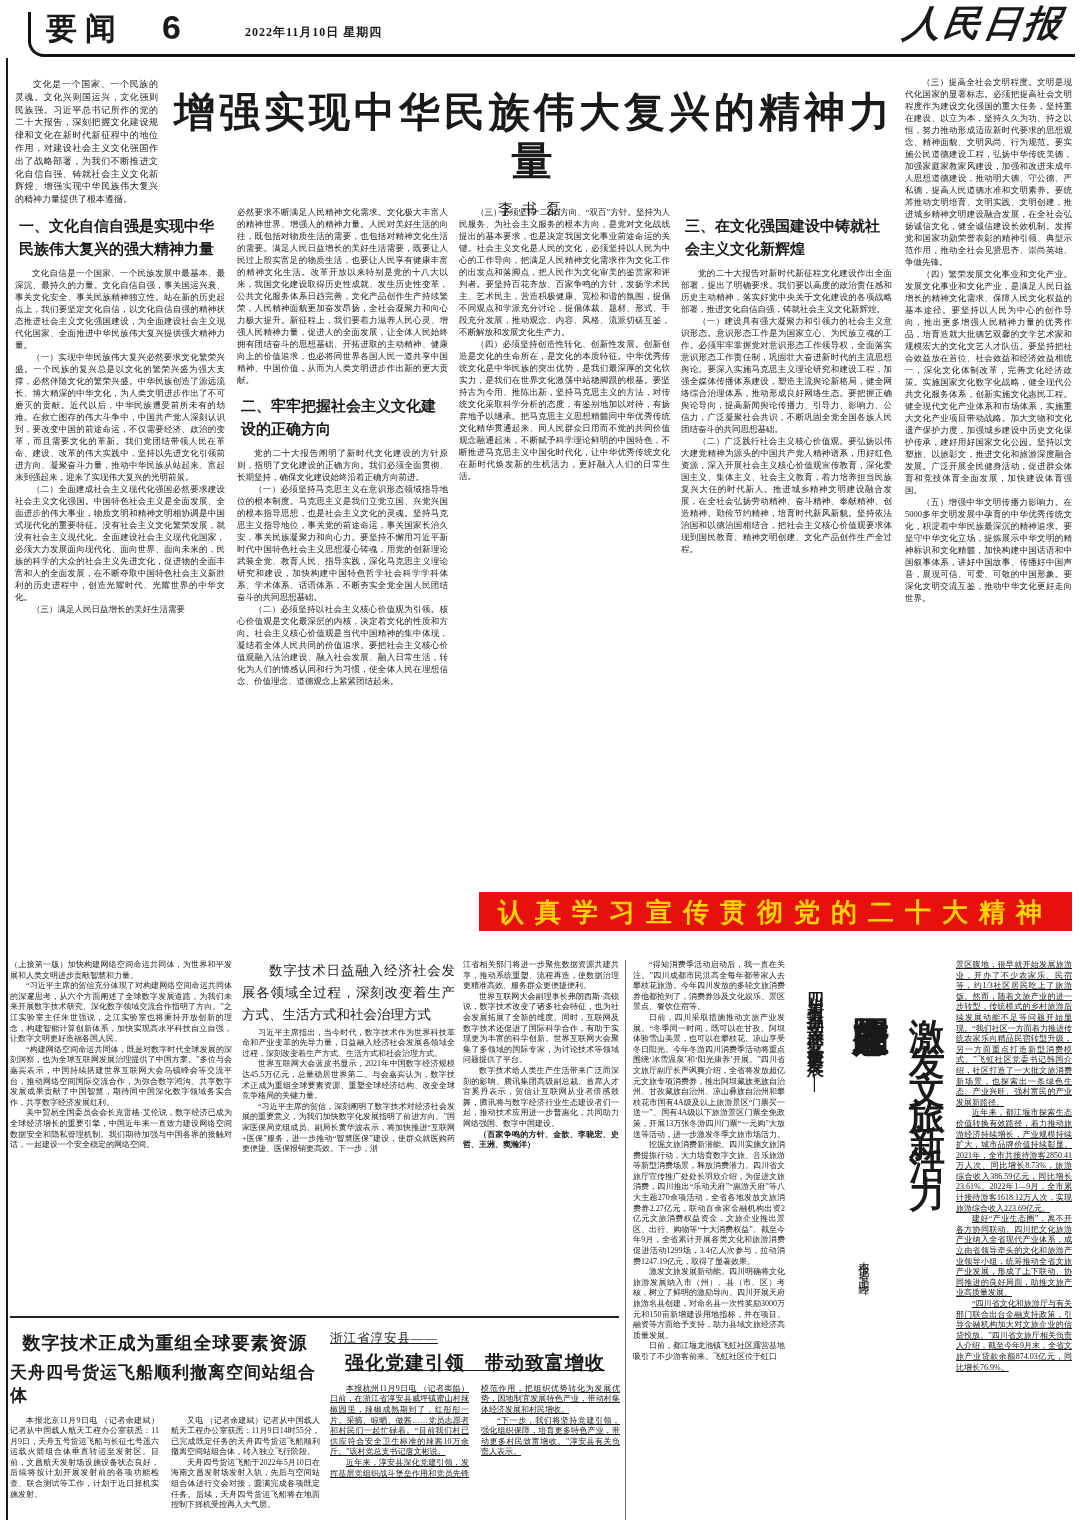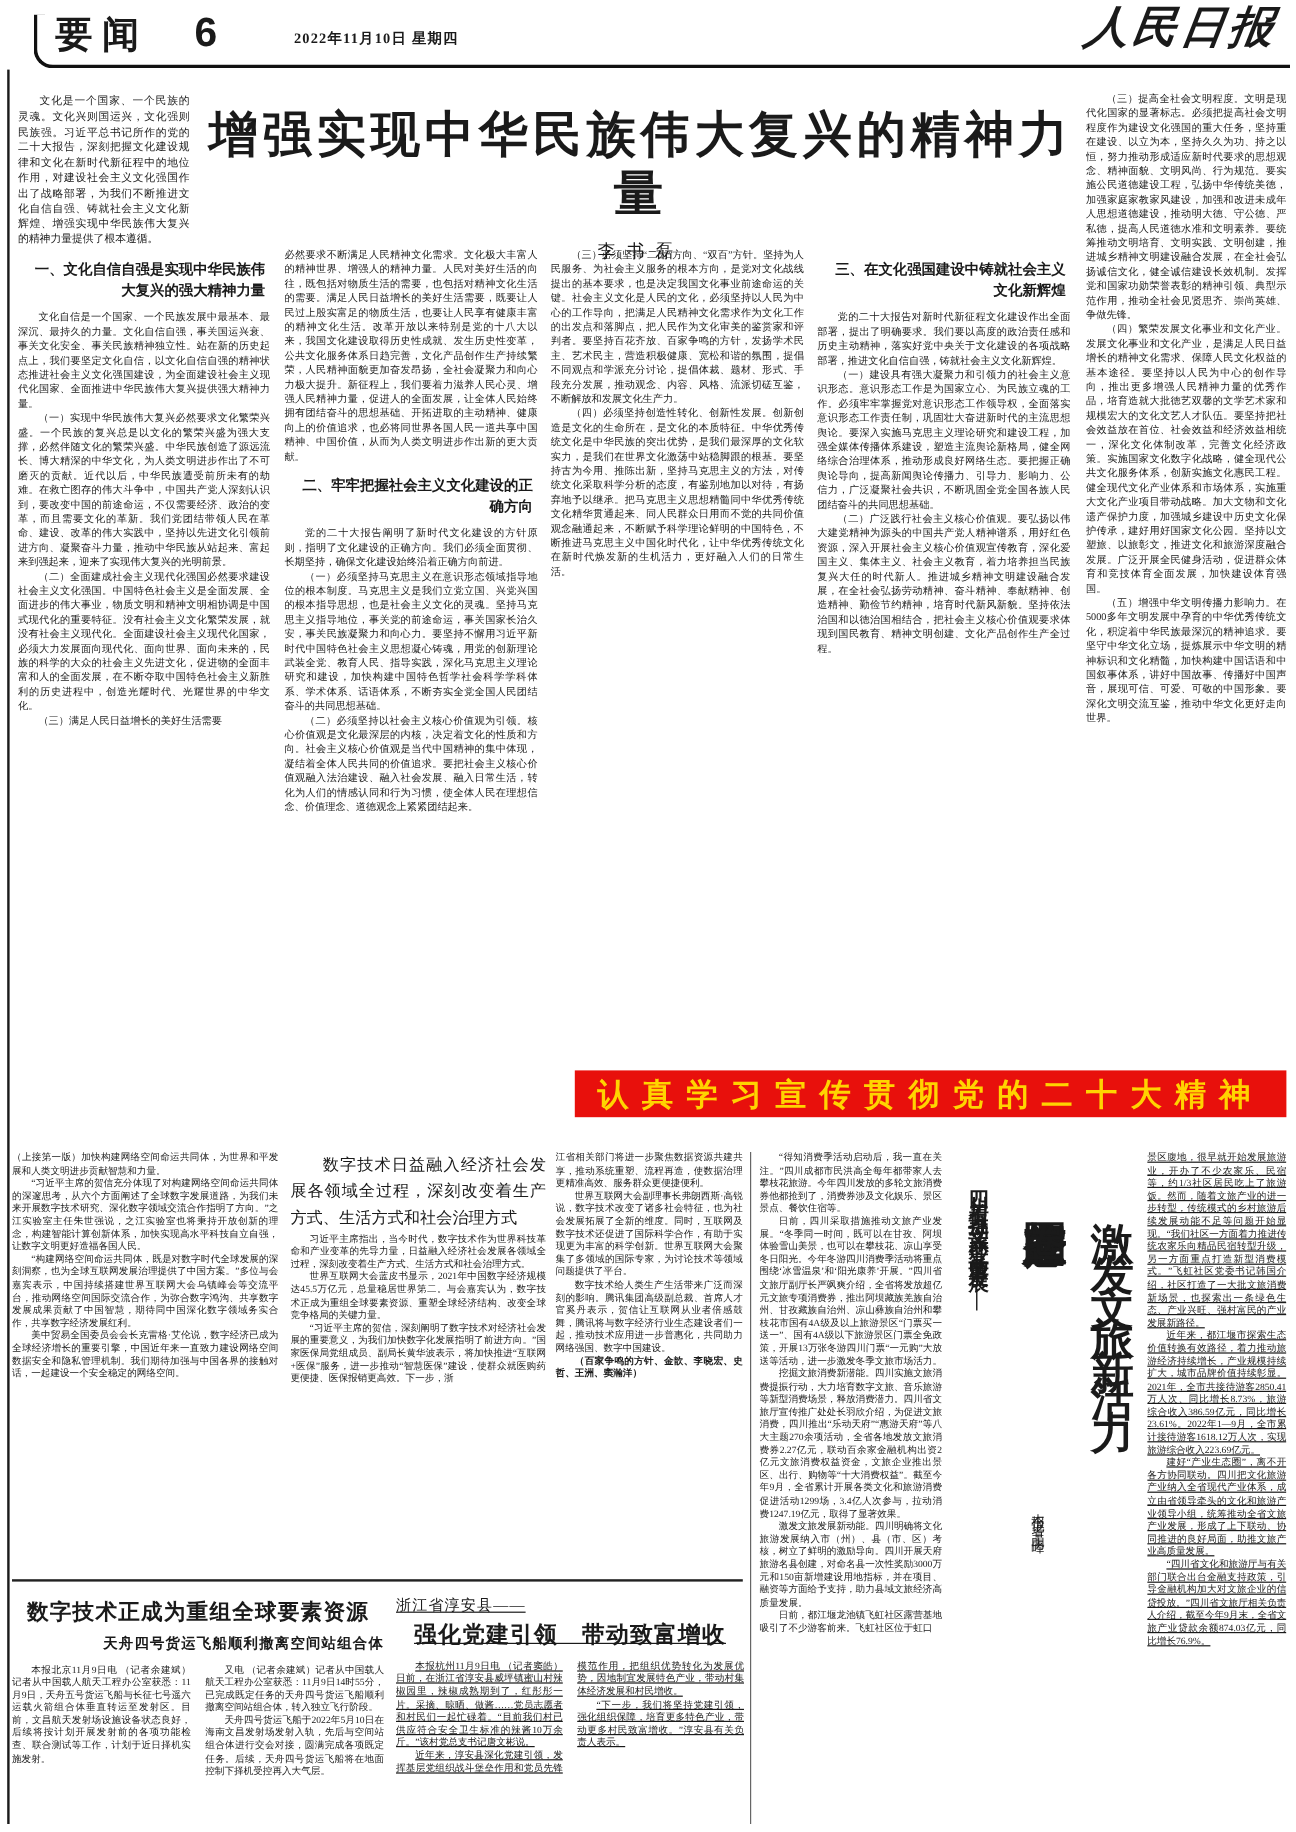--- a/index.html
+++ b/index.html
@@ -18,22 +18,22 @@
   
   .lead-title-block{position:absolute;left:160px;top:88px;width:748px;text-align:center;}
   .lead-title{font-family:"Liberation Sans","DejaVu Sans",sans-serif;font-weight:900;
               font-size:41px;letter-spacing:4px;margin:0;line-height:1.2;}
   .lead-author{font-size:15px;letter-spacing:9px;margin-top:14px;}
   .lead-intro{position:absolute;left:15px;top:78px;width:143px;height:128px;overflow:hidden;
               font-size:9px;line-height:12.8px;text-align:justify;text-indent:2em;}
   .main-col{position:absolute;overflow:hidden;}
   .main-col p{margin:0;font-size:8.5px;line-height:12px;text-align:justify;text-indent:2em;}
   .main-col p.cont{text-indent:0;}
-  .main-col h3{font-family:"Liberation Sans","DejaVu Sans",sans-serif;font-size:12px;font-weight:bold;
-               text-align:right;line-height:1.5;margin:9px 4px 7px;}
+  .main-col h3{font-family:"Liberation Sans","DejaVu Sans",sans-serif;font-size:15px;font-weight:bold;
+               text-align:left;line-height:1.5;margin:9px 4px 7px;}
   .c1{left:15px;top:206px;width:210px;height:682px;}
   .c2{left:237px;top:206px;width:211px;height:682px;}
   .c3{left:459px;top:206px;width:211px;height:682px;}
   .c4{left:681px;top:206px;width:211px;height:682px;}
   .c5{left:905px;top:76px;width:167px;height:812px;}
   
   .banner{position:absolute;left:479px;top:892px;width:593px;height:39px;background:#e8100c;
           color:#ffd400;font-family:"Liberation Sans","DejaVu Sans",sans-serif;font-weight:900;
           font-size:26px;letter-spacing:11px;text-align:center;line-height:40px;}
   
@@ -57,21 +57,21 @@
   .v-title{position:absolute;writing-mode:vertical-rl;font-family:"Liberation Sans","DejaVu Sans",sans-serif;
            font-weight:900;font-size:36px;}
   .v-t1{left:56px;top:30px;letter-spacing:0px;height:280px;}
   .v-t2{left:112px;top:30px;letter-spacing:26px;height:480px;}
   .v-byline{position:absolute;left:66px;top:292px;writing-mode:vertical-rl;font-size:11px;
             letter-spacing:3px;height:180px;}
   
   .news{position:absolute;}
   .news .n-title{font-family:"Liberation Sans","DejaVu Sans",sans-serif;font-weight:900;
                  font-size:18px;letter-spacing:1px;text-align:center;margin:0;line-height:1.25;}
-  .news .n-sub{font-size:12px;font-weight:bold;text-align:right;margin-top:6px;letter-spacing:1px;}
+  .news .n-sub{font-size:17px;font-weight:bold;text-align:left;margin-top:6px;letter-spacing:1px;}
   .news .n-kicker{font-size:12.5px;margin:0 0 4px;letter-spacing:1px;}
   .news .n-body{margin-top:9px;column-count:2;column-gap:12px;height:148px;overflow:hidden;}
   .news .n-body p{margin:0;font-size:8px;line-height:10.6px;text-align:justify;text-indent:2em;}
   .tz{left:10px;top:1332px;width:310px;height:192px;}
   .ch{left:330px;top:1330px;width:290px;height:194px;text-decoration:underline;}
   .ch .n-title{font-size:19px;}
 </style>
 </head>
 <body>
 

